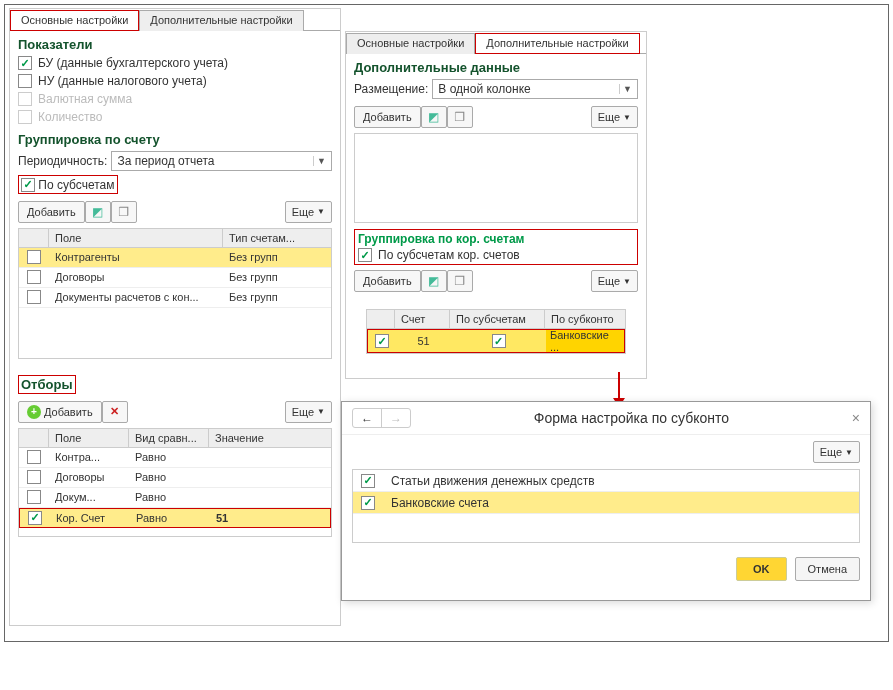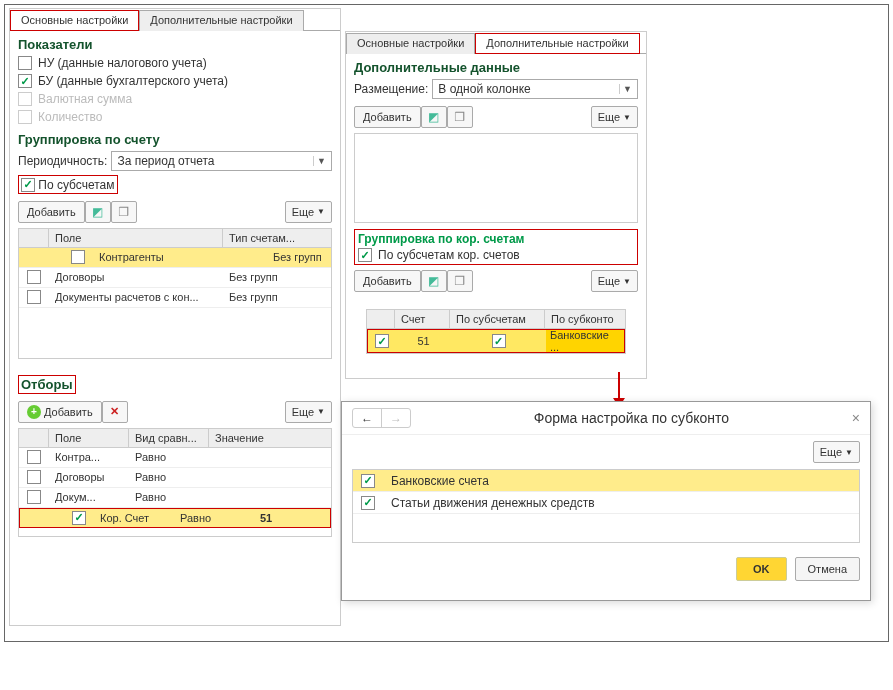--- a/index.html
+++ b/index.html
@@ -112,21 +112,21 @@
   .spacer { flex: 1; }
   .table {
     margin: 0 8px;
     border: 1px solid #ccc;
   }
   .thead { display: flex; background: #eee; border-bottom: 1px solid #ccc; font-size: 11px; }
   .thead > div { padding: 3px 6px; border-right: 1px solid #ccc; }
   .thead > div:last-child { border-right: none; }
   .trow { display: flex; font-size: 11px; align-items: center; border-bottom: 1px solid #eee; height: 20px; }
   .trow > div { padding: 2px 6px; }
-  .trow.sel { background: #ffec8b; padding-left: 44px; }
+  .trow.sel { background: #ffec8b; }
   .trow.sel-bright { background: #ffe862; }
   .col-chk { width: 30px; display:flex; justify-content:center; }
   
   .filters-title { margin-top: 10px; }
   .add-green-icon {
     width: 14px; height: 14px;
     display: inline-block;
     border-radius: 50%;
     background: #6c3;
     color: #fff;
@@ -195,26 +195,26 @@
 <div class="canvas">
 
   <div class="panel-left">
     <div class="tabs">
       <div class="tab active red-box">Основные настройки</div>
       <div class="tab">Дополнительные настройки</div>
     </div>
 
     <div class="section-title">Показатели</div>
     <div class="chk-row">
+      <span class="chk checked"></span>
+      <span class="chk-label">БУ (данные бухгалтерского учета)</span>
+    </div>
+    <div class="chk-row">
       <span class="chk"></span>
       <span class="chk-label">НУ (данные налогового учета)</span>
-    </div>
-    <div class="chk-row">
-      <span class="chk checked"></span>
-      <span class="chk-label">БУ (данные бухгалтерского учета)</span>
     </div>
     <div class="chk-row">
       <span class="chk disabled"></span>
       <span class="chk-label disabled">Валютная сумма</span>
     </div>
     <div class="chk-row">
       <span class="chk disabled"></span>
       <span class="chk-label disabled">Количество</span>
     </div>
 
@@ -423,32 +423,32 @@
       <div class="popup-title">Форма настройка по субконто</div>
       <div class="popup-close">×</div>
     </div>
     <div style="display:flex;justify-content:flex-end;padding:6px 10px 0 10px">
       <div class="btn more">
         <span>Еще</span>&nbsp;<span class="caret" style="font-size:8px">▼</span>
       </div>
     </div>
     <div class="popup-body">
       <div class="popup-tbl">
+        <div class="popup-row">
+          <div class="col-chk">
+              <span class="chk checked"></span>
+            </div>
+          <div class="cell">Статьи движения денежных средств</div>
+        </div>
         <div class="popup-row sel">
           <div class="col-chk">
               <span class="chk checked"></span>
             </div>
           <div class="cell">Банковские счета</div>
         </div>
-        <div class="popup-row">
-          <div class="col-chk">
-              <span class="chk checked"></span>
-            </div>
-          <div class="cell">Статьи движения денежных средств</div>
-        </div>
         <div style="height:28px"></div>
       </div>
     </div>
     <div class="popup-footer">
       <div class="btn primary">OK</div>
       <div class="btn secondary">Отмена</div>
     </div>
   </div>
 
 </div>

